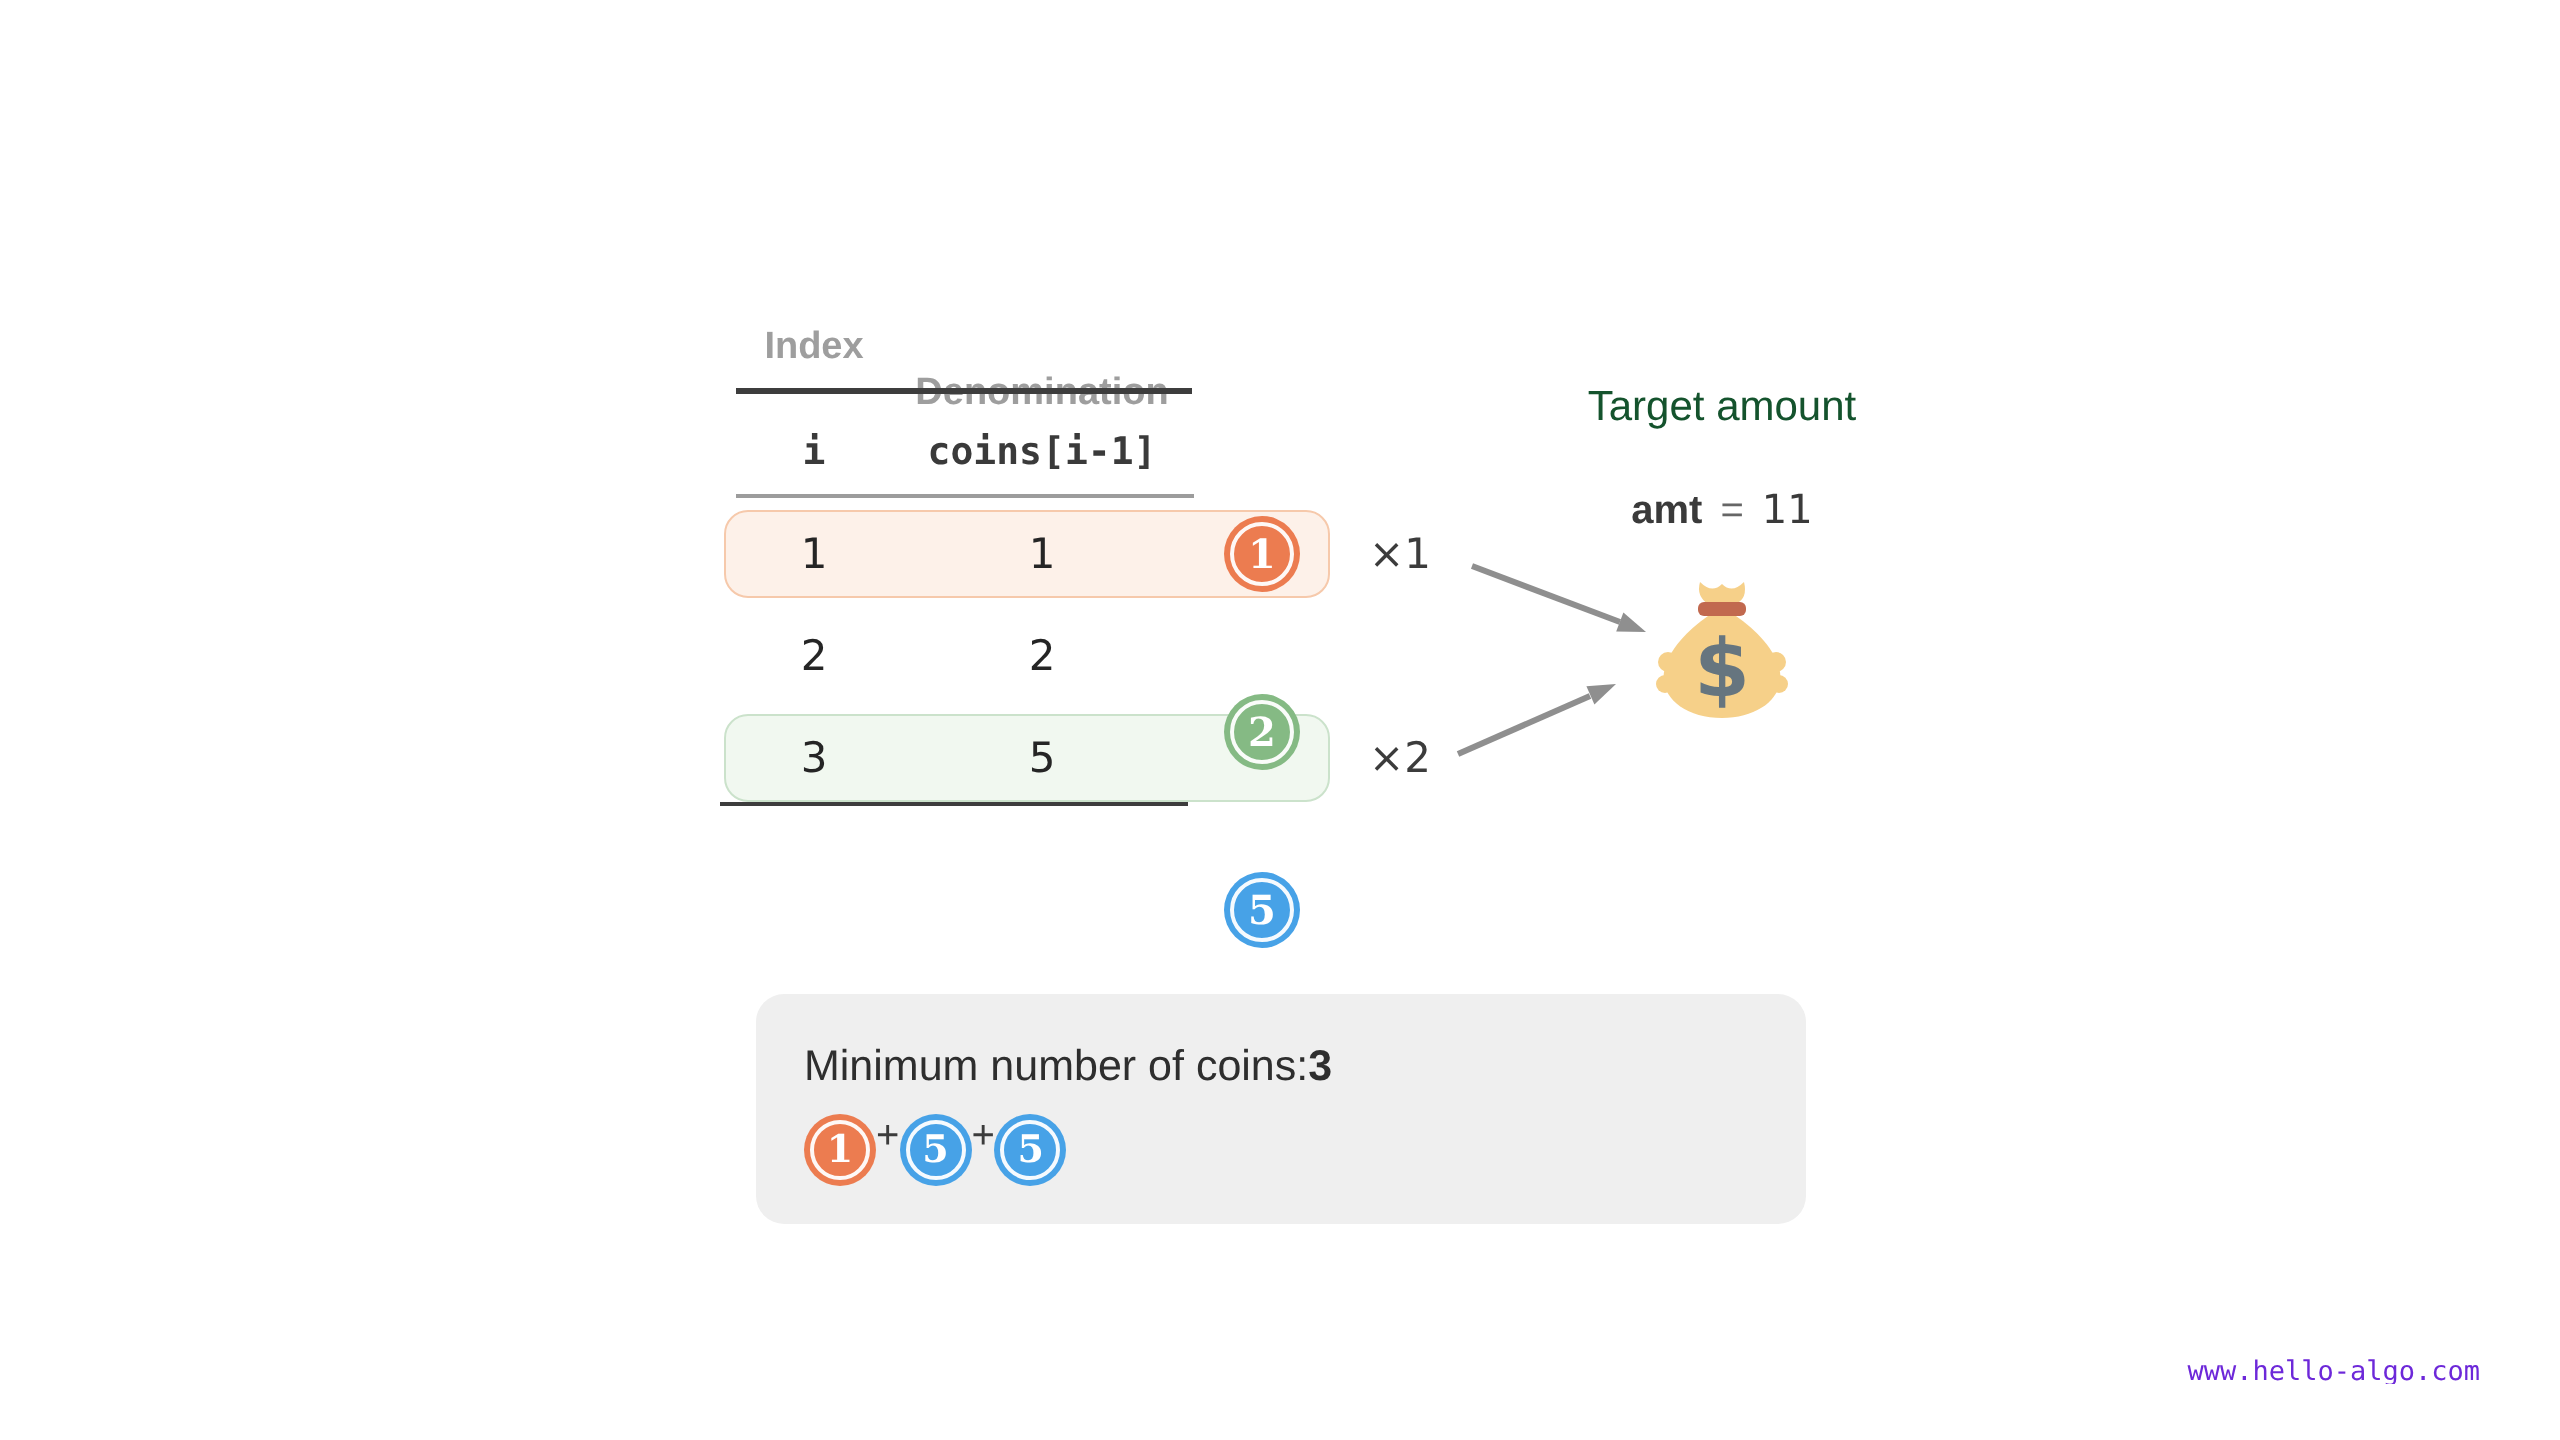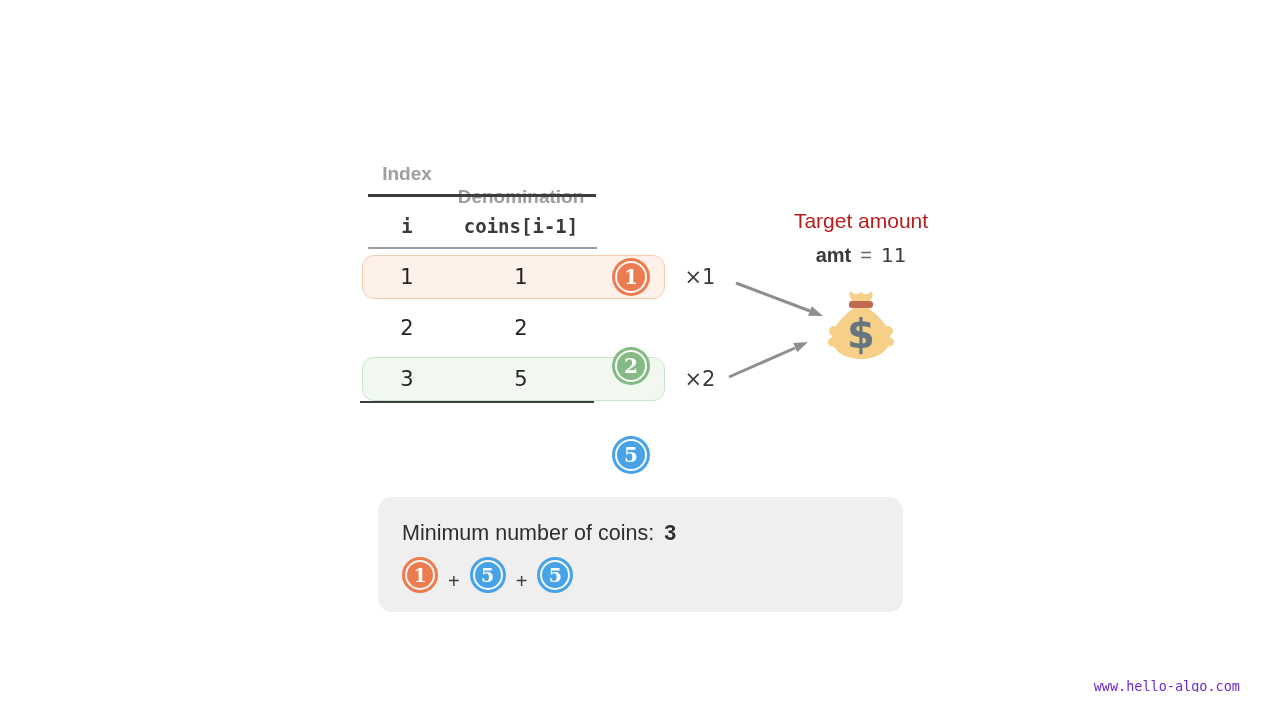--- a/index.html
+++ b/index.html
@@ -40,29 +40,29 @@
   .p-hi{left:407px;top:174px;} .p-hd{left:521px;top:174px;margin-top:23px;}
   .p-si{left:407px;top:226px;} .p-sd{left:521px;top:226px;}
   .p-r1i{left:407px;top:277px;} .p-r1d{left:521px;top:277px;} .p-r1c{left:631px;top:277px;}
   .p-r2i{left:407px;top:328px;} .p-r2d{left:521px;top:328px;} .p-r2c{left:631px;top:328px;}
   .p-r3i{left:407px;top:379px;} .p-r3d{left:521px;top:379px;} .p-r3c{left:631px;top:379px;}
   .p-m1{left:700px;top:277px;} .p-m2{left:700px;top:379px;}
 
   .arrows{position:absolute;left:720px;top:270px;}
   .bag{position:absolute;left:828px;top:289px;}
 
-  .target-label{left:861px;top:221px;font-size:21px;color:#b91c1c;}
+  .target-label{left:861px;top:204px;font-size:21px;color:#14532d;}
   .target-eq{left:861px;top:255px;font-size:20px;color:#333;}
   .target-eq .var{font-family:Liberation Sans, sans-serif;font-weight:bold;color:#3A3A3A;}
   .target-eq .eq{color:#666;margin:0 9px;}
   .target-eq .val{font-family:"DejaVu Sans",sans-serif;color:#3A3A3A;}
 
   
   .summary{position:absolute;left:378px;top:497px;width:525px;height:115px;background:#EFEFEF;border-radius:14px;}
-  .sum-line{position:absolute;left:24px;display:flex;align-items:flex-end;gap:10px;
+  .sum-line{position:absolute;left:24px;display:flex;align-items:flex-start;
             font-size:21.5px;color:#2E2E2E;}
   .sum-line1{top:24px;}
   .sum-line2{top:60px;}
   .bold{font-weight:bold;}
   .plus{font-size:20px;color:#3C3C3C;}
 
   .watermark{position:absolute;right:40px;top:678px;font-family:"DejaVu Sans Mono",monospace;
              font-size:13.5px;color:#6d28d9;}
 </style>
 </head>

